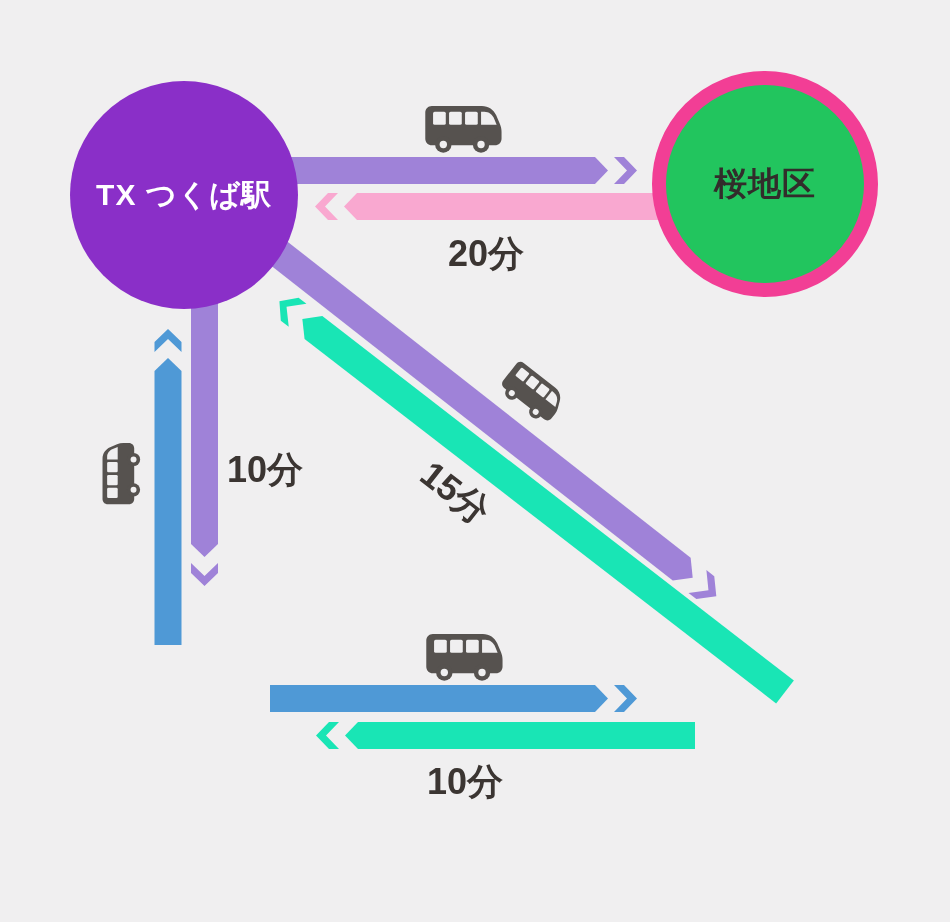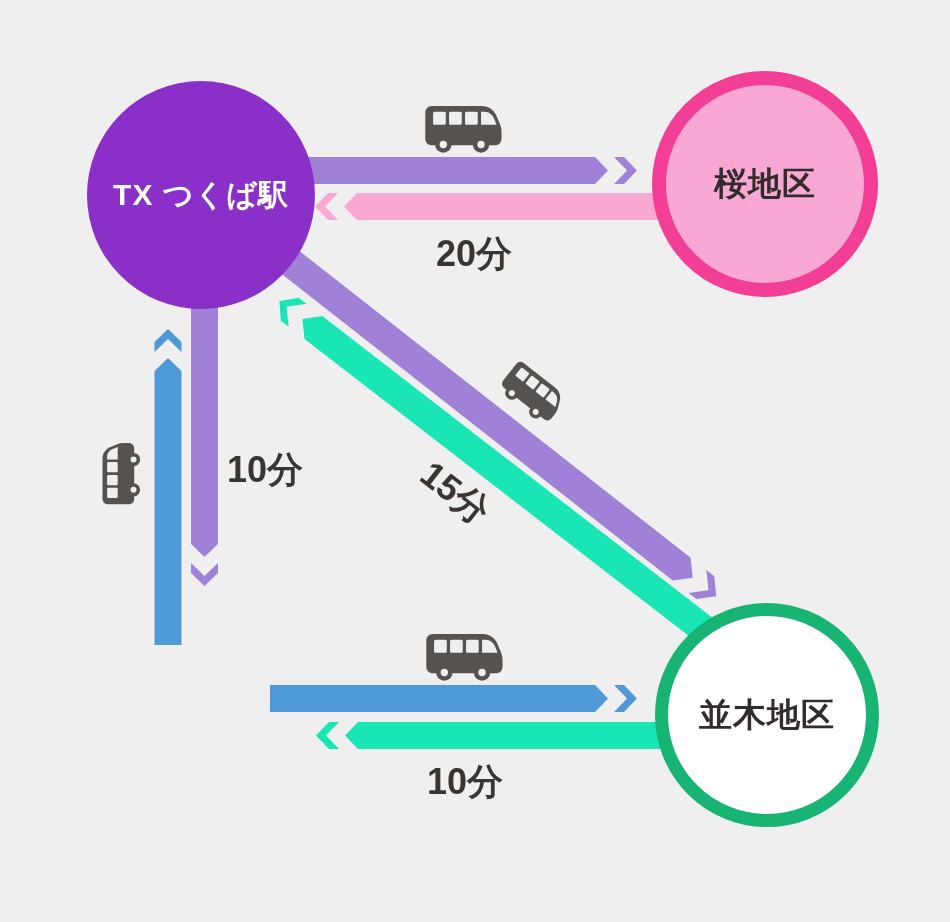--- a/index.html
+++ b/index.html
@@ -30,32 +30,32 @@
     z-index: 2;
     text-align: center;
   }
   .node-label {
     font-weight: 700;
     color: #322d2b;
     letter-spacing: 1px;
     white-space: nowrap;
   }
   .node-station {
-    left: 87px; top: 81px;
+    left: 70px; top: 81px;
     width: 228px; height: 228px;
     background: #8a2fc8;
   }
   .node-station .node-label {
     color: #ffffff;
     font-size: 30px;
   }
   .node-sakura {
     left: 652px; top: 71px;
     width: 226px; height: 226px;
-    background: #f9a8d4;
+    background: #22c55e;
     border: 14px solid #f23e95;
   }
   .node-sengen {
     left: 74px; top: 607px;
     width: 228px; height: 228px;
     background: #ffffff;
     border: 14px solid #0b51a8;
   }
   .node-namiki {
     left: 655px; top: 603px;
@@ -72,21 +72,21 @@
     position: absolute;
     width: 200px;
     line-height: 46px;
     text-align: center;
     font-size: 36px;
     font-weight: 700;
     color: #3b3532;
     z-index: 2;
     white-space: nowrap;
   }
-  .duration-sakura { left: 374px; top: 231px; text-align: center; }
+  .duration-sakura { left: 386px; top: 231px; text-align: center; }
   .duration-sengen { left: 165px; top: 447px; }
   .duration-namiki { left: 355px; top: 470px; transform: rotate(38deg); }
   .duration-sengen-namiki { left: 365px; top: 759px; }
 </style>
 </head>
 <body>
 
 <div class="canvas">
 
   <svg class="layer-svg" width="950" height="922" viewBox="0 0 950 922">
@@ -149,22 +149,19 @@
     <use href="#bus-shape" transform="translate(532,393) rotate(38.1) scale(0.66) translate(-50,-34)"></use>
     <use href="#bus-shape" transform="translate(423,629) scale(0.82)"></use>
   </svg>
 
   <div class="node node-station">
     <span class="node-label">TX つくば駅</span>
   </div>
   <div class="node node-sakura">
     <span class="node-label">桜地区</span>
   </div>
-  <div class="node node-namiki">
-    <span class="node-label">並木地区</span>
-  </div>
 
   <div class="duration duration-sakura">20分</div>
   <div class="duration duration-sengen">10分</div>
   <div class="duration duration-namiki">15分</div>
   <div class="duration duration-sengen-namiki">10分</div>
 
 </div>
 
 </body></html>

